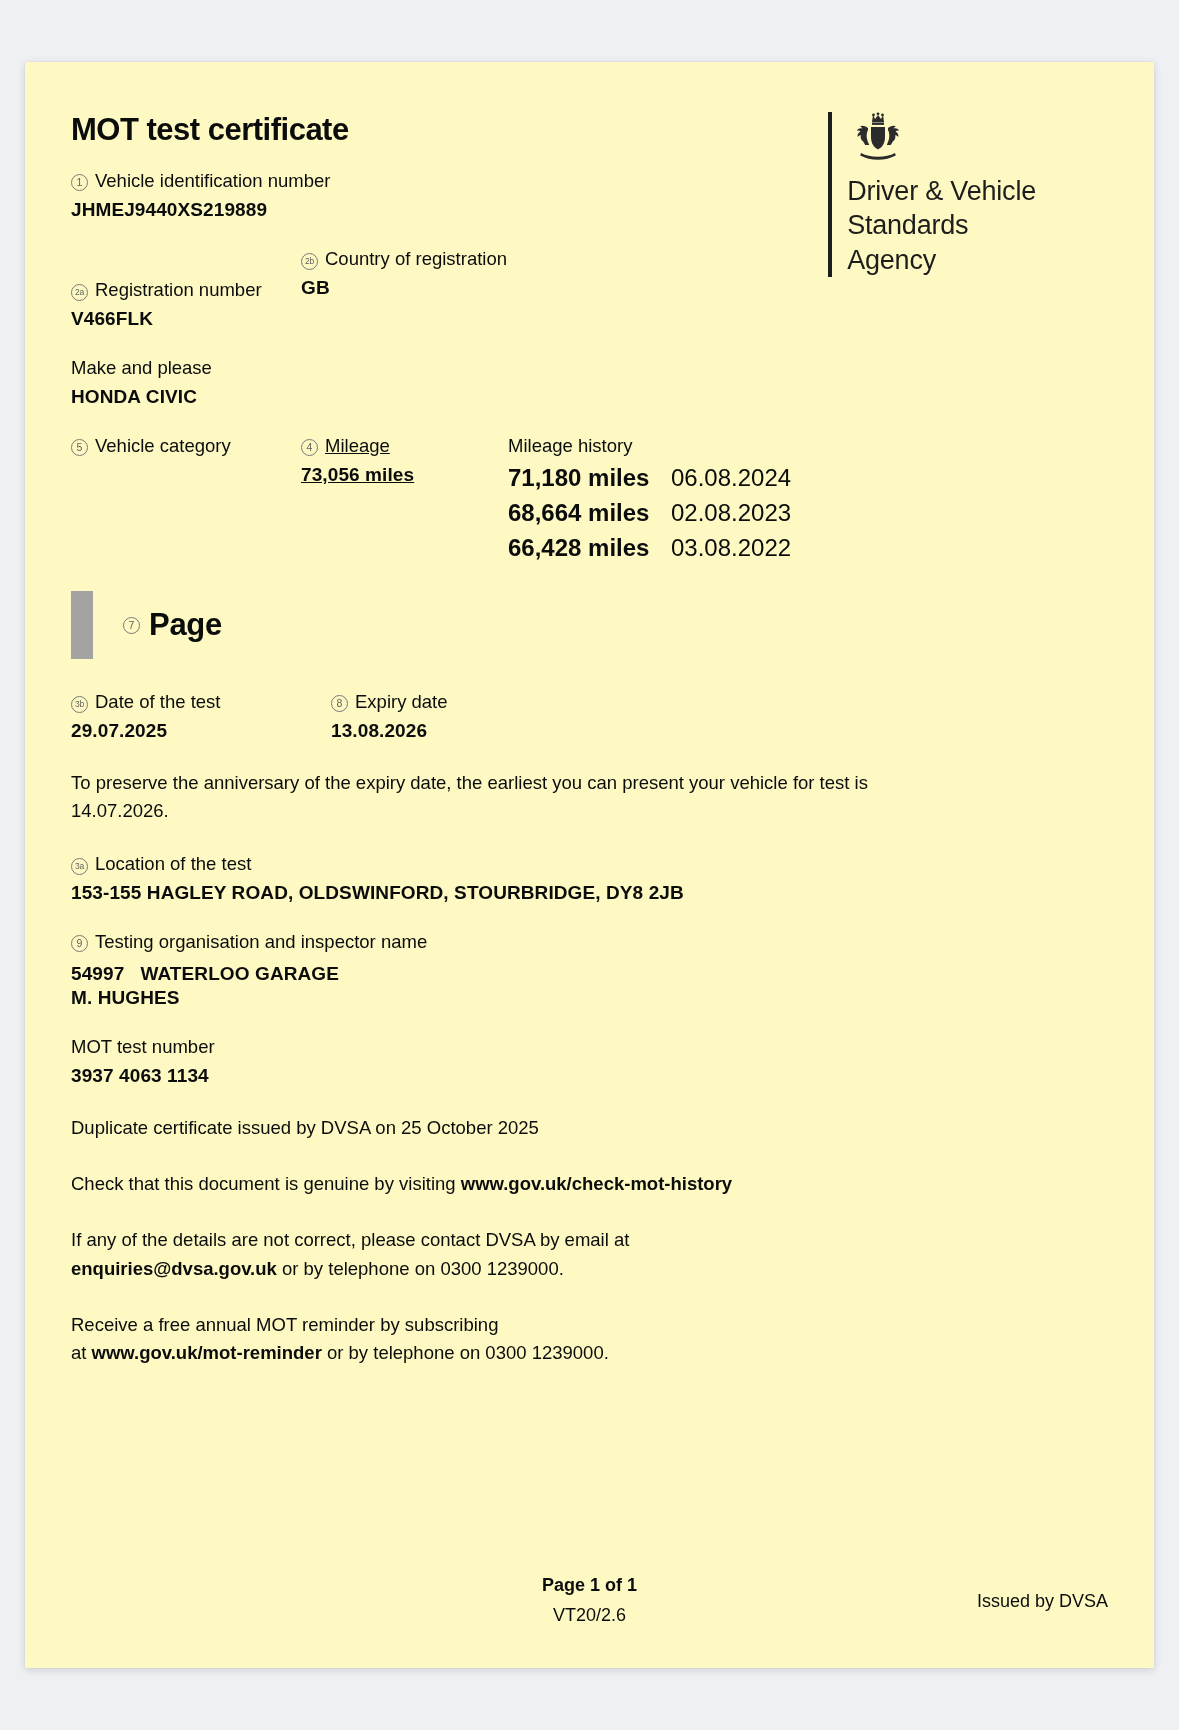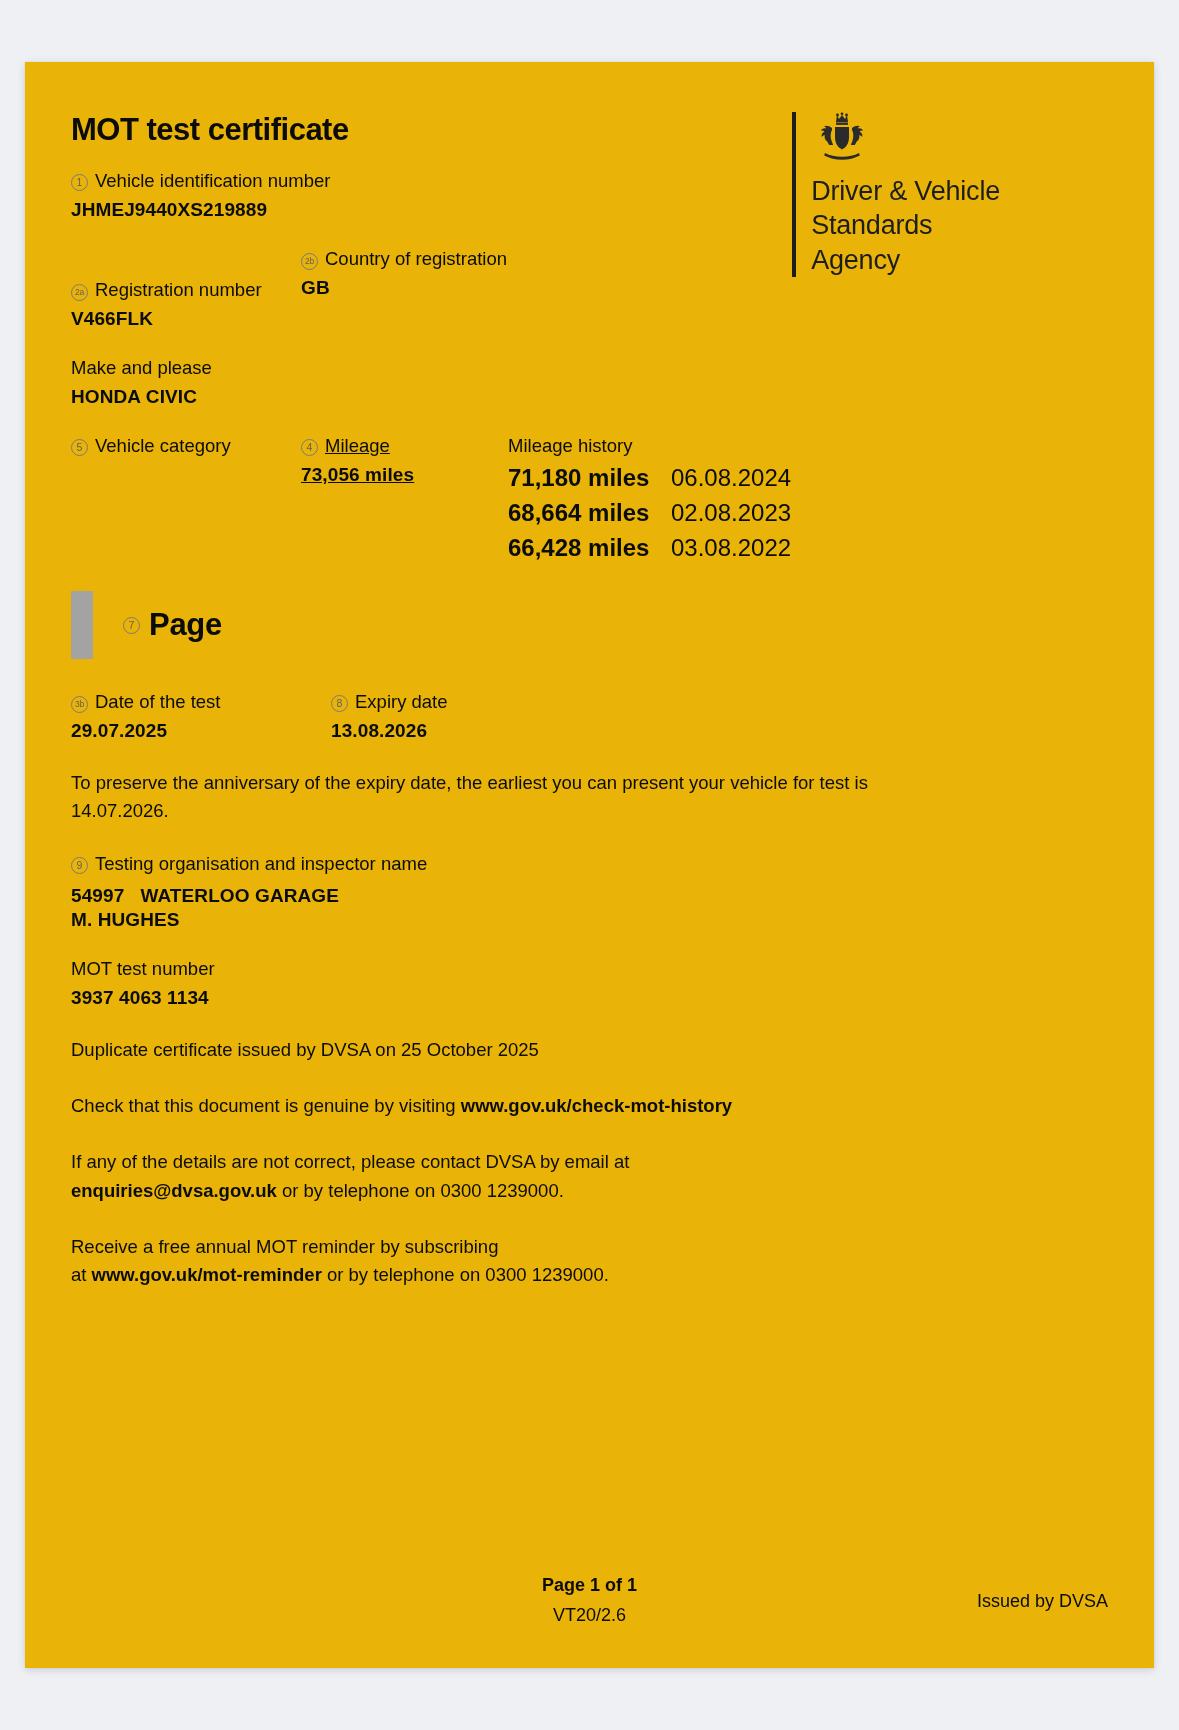--- a/index.html
+++ b/index.html
@@ -7,38 +7,38 @@
   body {
     width: 1179px;
     min-height: 1730px;
     font-family: "Liberation Sans", sans-serif;
     color: #0b0c0c;
   }
   .card {
     width: 1129px;
     min-height: 1606px;
     margin: 62px auto;
-    background: #eab308;
+    background: #fef9c3;
     box-shadow: 0 2px 8px rgba(0,0,0,0.14), 0 0 1px rgba(0,0,0,0.12);
     padding: 48px 46px 40px 46px;
     display: flex;
     flex-direction: column;
   }
   .content { flex: 1 1 auto; }
 
   
   .header { display: flex; justify-content: space-between; align-items: flex-start; }
   .page-title {
     font-size: 31px;
     font-weight: 700;
     letter-spacing: -0.5px;
     margin-top: 2px;
     margin-bottom: 22px;
   }
-  .logo { display: flex; margin-top: 2px; margin-right: 108px; }
+  .logo { display: flex; margin-top: 2px; margin-right: 72px; }
   .logo-bar { width: 4px; background: #1d1d1b; margin-right: 15px; }
   .logo-body { padding-top: 0; }
   .logo-crest { display: block; margin-bottom: 6px; margin-left: 2px; }
   .logo-text { font-size: 27px; line-height: 1.27; color: #1d1d1b; letter-spacing: -0.2px; }
 
   
   .field { margin-bottom: 27px; }
   .field-label { font-size: 18.5px; color: #0b0c0c; }
   .field-value { font-size: 19px; font-weight: 700; margin-top: 7px; letter-spacing: 0.1px; }
   .pre { white-space: pre-wrap; }
@@ -198,20 +198,26 @@
       <div class="field">
         <div class="field-label">
           <span class="marker">8</span><span>Expiry date</span>
         </div>
         <div class="field-value">13.08.2026</div>
       </div>
     </div>
 
     <p class="body-text anniversary">To preserve the anniversary of the expiry date, the earliest you can present your vehicle for test is 14.07.2026.</p>
 
+    <div class="field">
+      <div class="field-label">
+        <span class="marker sm">3a</span><span>Location of the test</span>
+      </div>
+      <div class="field-value">153-155 HAGLEY ROAD, OLDSWINFORD, STOURBRIDGE, DY8 2JB</div>
+    </div>
 
     <div class="field">
       <div class="field-label">
         <span class="marker">9</span><span>Testing organisation and inspector name</span>
       </div>
       <div class="field-value pre" style="margin-top:10px;">54997   WATERLOO GARAGE</div>
       <div class="field-value" style="margin-top:2px;">M. HUGHES</div>
     </div>
 
     <div class="field">

